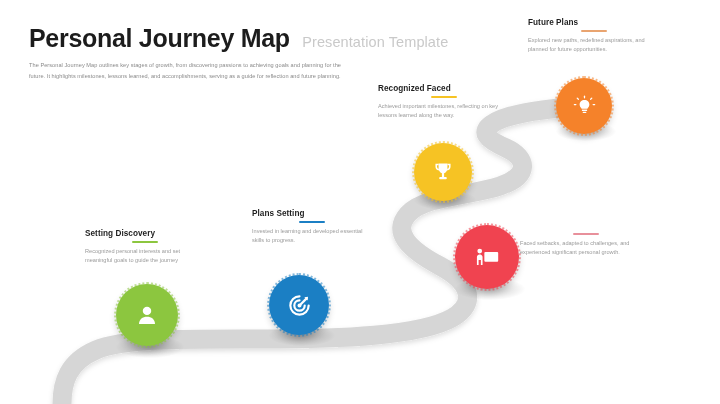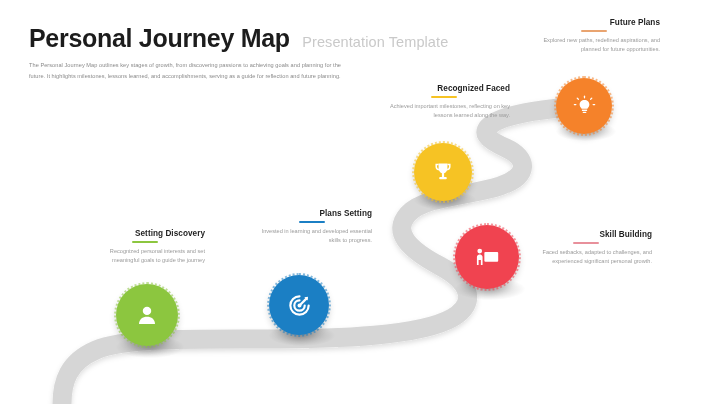--- a/index.html
+++ b/index.html
@@ -63,21 +63,21 @@
     color: #8a8a8a;
     width: 320px;
     letter-spacing: 0.05px;
   }
 
   
   .step { position: absolute; }
 
   .step-text {
     position: absolute;
-    text-align: right;
+    text-align: left;
   }
   .step-title {
     font-size: 8.2px;
     font-weight: bold;
     color: #1f1f1f;
     letter-spacing: 0.05px;
     white-space: nowrap;
   }
   .step-rule {
     width: 26px; height: 1.6px;
@@ -195,21 +195,20 @@
         <path d="M7.6 4.6 H5.2 V6.6 C5.2 8.4 6.3 9.5 7.9 9.7" fill="none" stroke="#ffffff" stroke-width="1.5"></path>
         <path d="M16.4 4.6 H18.8 V6.6 C18.8 8.4 17.7 9.5 16.1 9.7" fill="none" stroke="#ffffff" stroke-width="1.5"></path>
         <rect x="10.9" y="13" width="2.2" height="4.1" fill="#ffffff"></rect>
         <rect x="8.2" y="17" width="7.6" height="2.3" rx="1" fill="#ffffff"></rect>
       </svg>
     </div>
   </div>
 
   <div class="step">
     <div class="step-text" style="left:520px; top:230px; width:132px;">
-      <div class="step-title">Skill Building</div>
       <div class="step-rule" style="background:#E8909B"></div>
       <div class="step-desc">Faced setbacks, adapted to challenges, and experienced significant personal growth.</div>
     </div>
     <div class="circ-shadow" style="left:455px; top:278px; width:70px; height:22px;"></div>
     <div class="circle" style="left:455px; top:225px; width:64px; height:64px; background:#F04350; color:#F04350;">
       <svg width="27" height="27" viewBox="0 0 24 24">
         <circle cx="5.1" cy="6.3" r="2.1" fill="#ffffff"></circle>
         <path d="M2.6 18.6 V11.6 C2.6 10.2 3.7 9.3 5.1 9.3 C6.5 9.3 7.6 10.2 7.6 11.6 V18.6 H6.1 V14.2 H4.1 V18.6 Z" fill="#ffffff"></path>
         <rect x="9.2" y="7.1" width="12.3" height="8.7" rx="0.9" fill="#ffffff"></rect>
       </svg>

